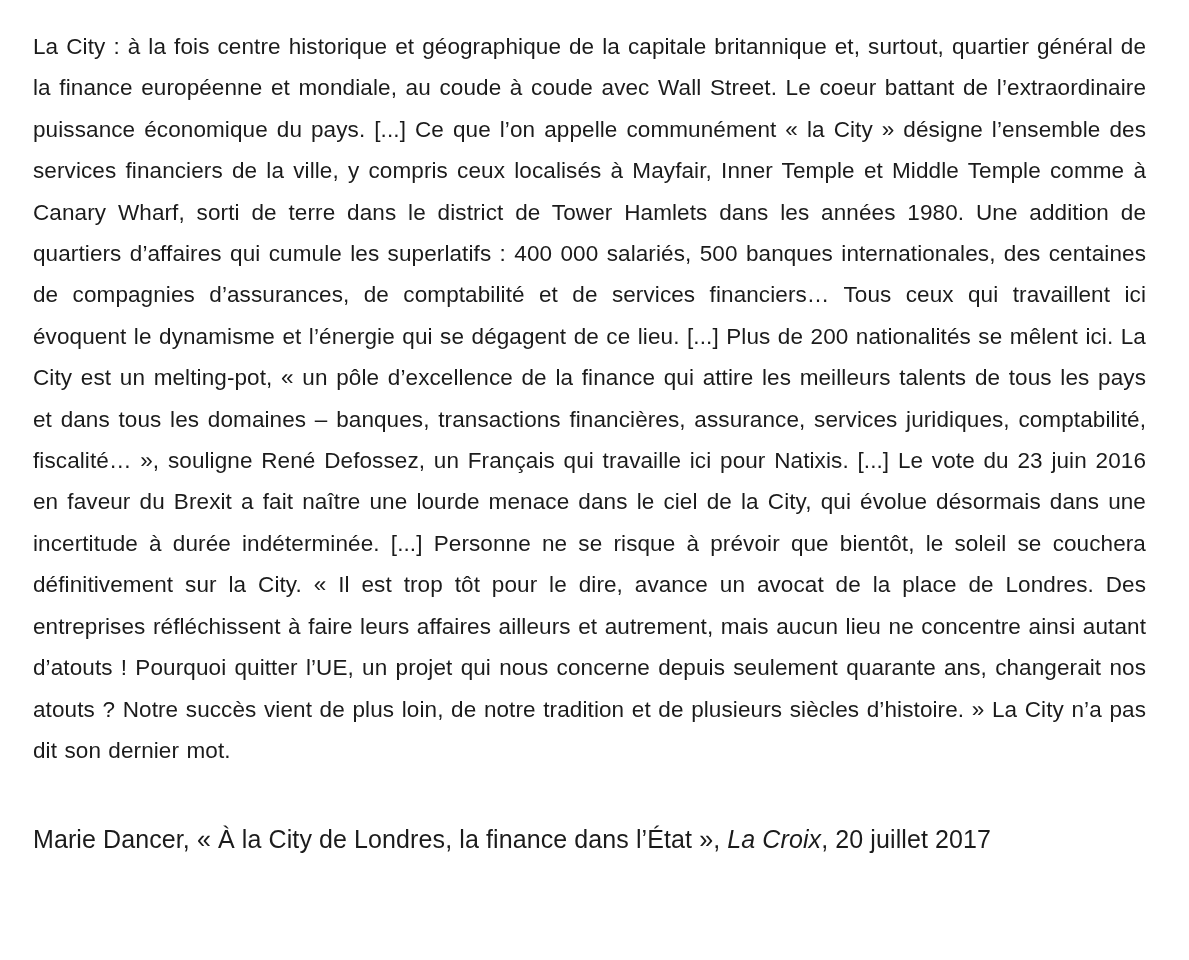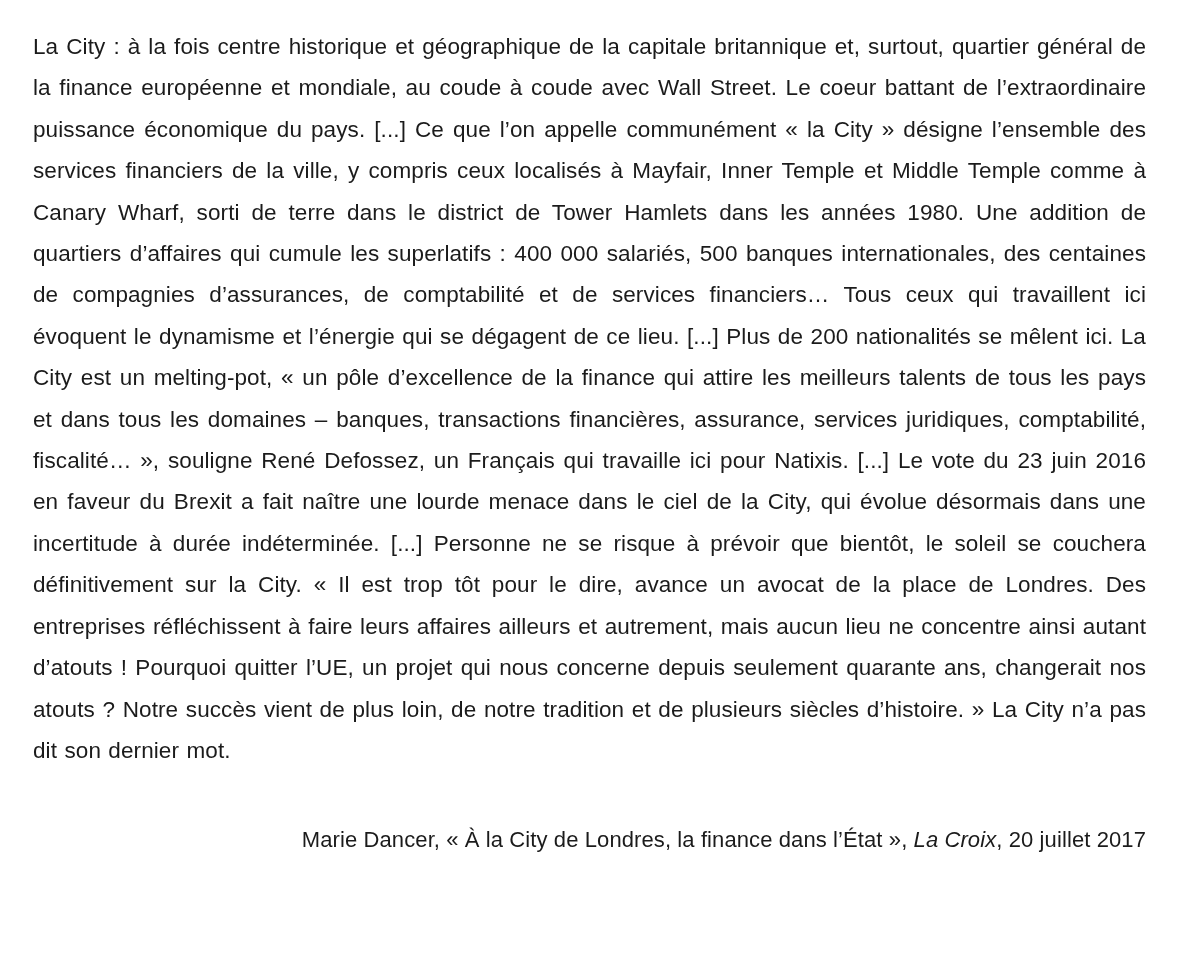--- a/index.html
+++ b/index.html
@@ -25,23 +25,23 @@
   .body-text {
     margin: 0;
     font-size: 22.5px;
     line-height: 41.4px;
     text-align: justify;
     letter-spacing: 0.1px;
     word-spacing: 1px;
   }
   .citation {
     margin: 48px 0 0 0;
-    font-size: 22px;
+    font-size: 25px;
     line-height: 41.4px;
-    text-align: right;
+    text-align: left;
     letter-spacing: 0.1px;
   }
   .citation .source {
     font-style: italic;
   }
 </style>
 </head>
 <body>
 
 <div class="page">

